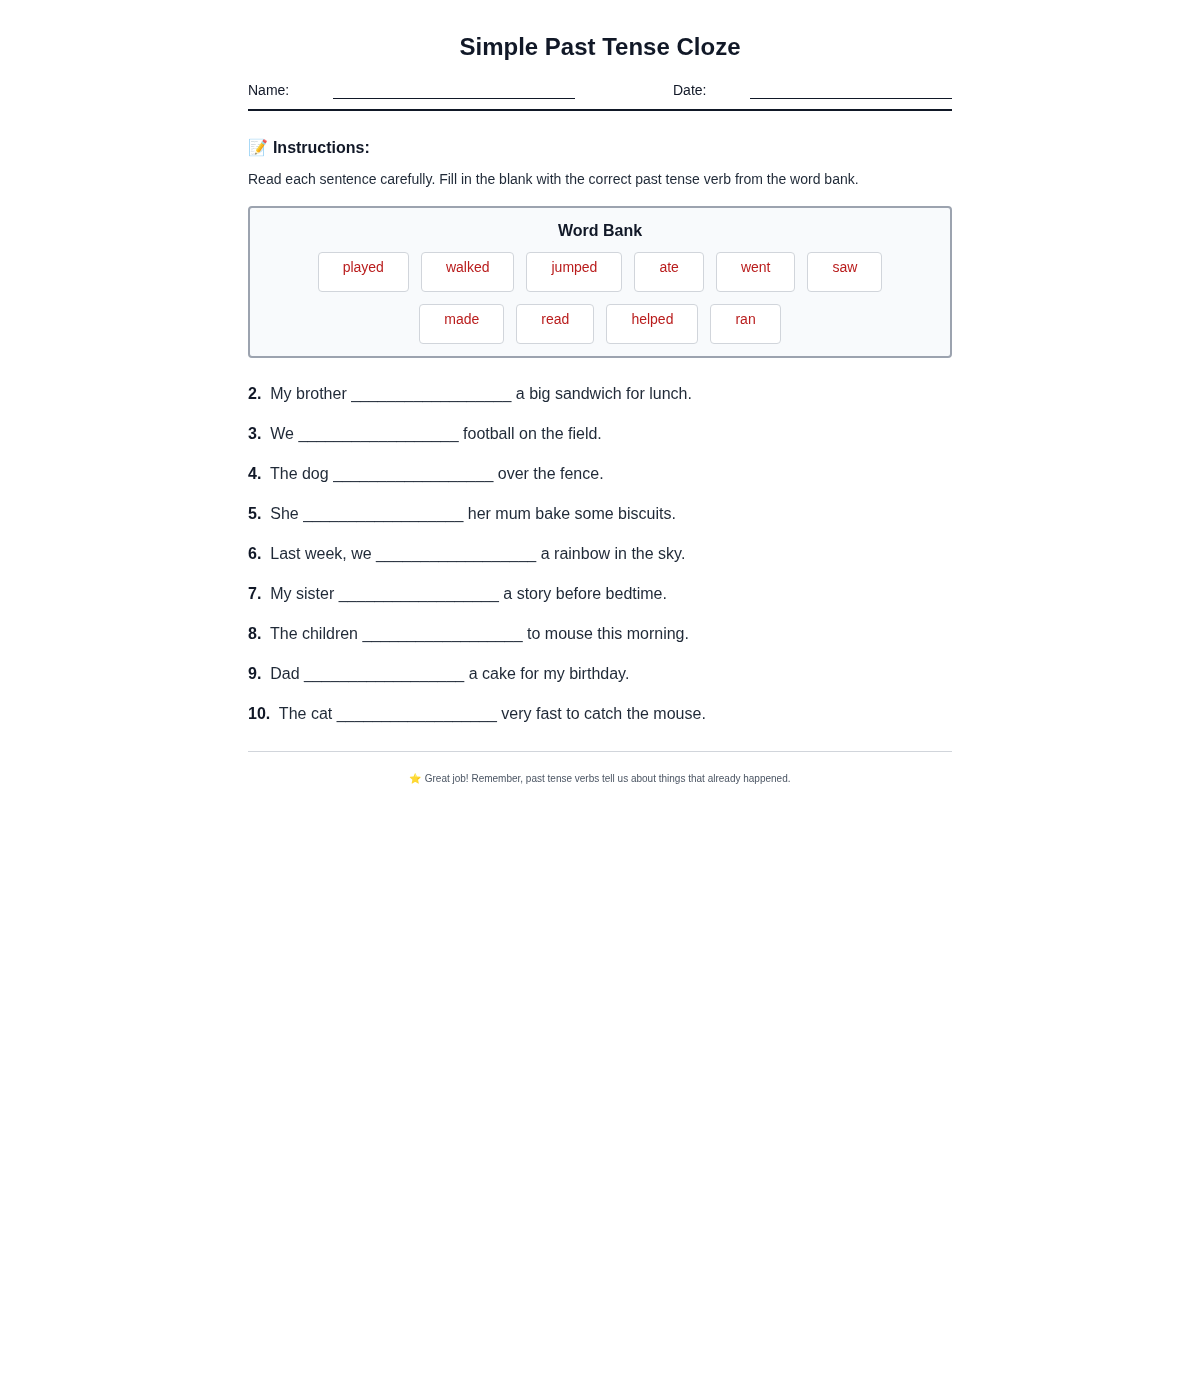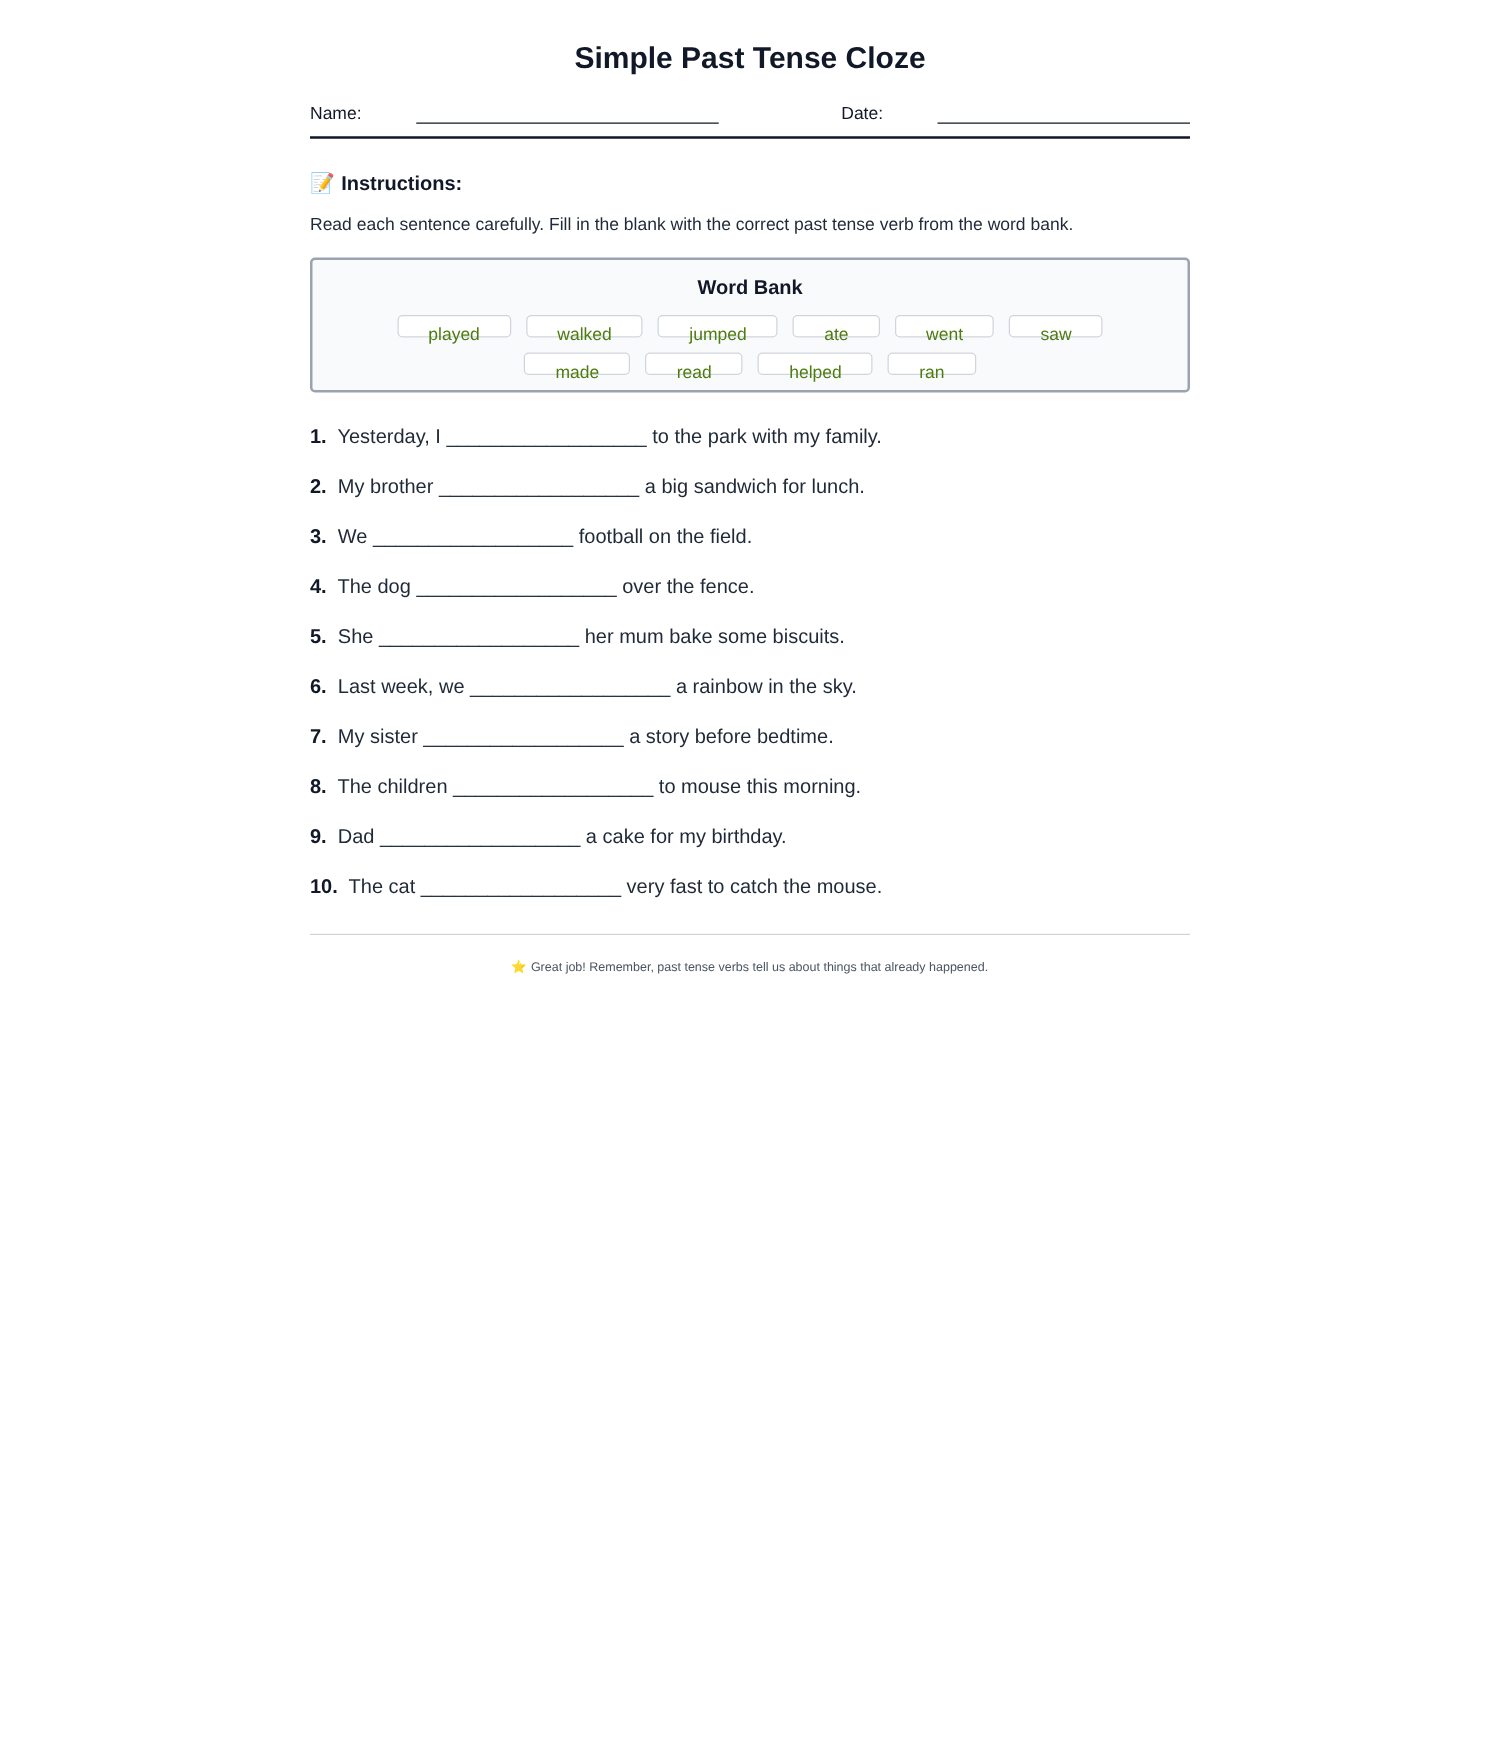--- a/index.html
+++ b/index.html
@@ -12,21 +12,21 @@
   .meta-line { display: inline-block; border-bottom: 1px solid #111827; height: 15px; margin-left: 4px; }
   .meta-name .meta-line { width: 242px; }
   .meta-date .meta-line { width: 242px; }
   .meta-date { width: 279px; }
   .instr-head { margin-top: 27px; font-size: 16px; font-weight: bold; color: #111827; line-height: 20px; display: flex; align-items: center; }
   .instr-icon { font-size: 16px; margin-right: 5px; }
   .instr-text { margin-top: 12px; font-size: 14px; line-height: 18px; color: #1f2937; }
   .word-bank { margin-top: 18px; border: 2px solid #9ca3af; border-radius: 4px; background: #f8fafc; padding: 13px 20px 12px; }
   .wb-title { text-align: center; font-size: 16px; font-weight: bold; color: #111827; line-height: 20px; }
   .chips { display: flex; flex-wrap: wrap; justify-content: center; gap: 12px 12px; margin-top: 11px; }
-  .chip { background: #ffffff; border: 1px solid #d1d5db; border-radius: 4px; height: 18px; padding: 0 24px; font-size: 14px; line-height: 28px; color: #4d7c0f; }
+  .chip { background: #ffffff; border: 1px solid #d1d5db; border-radius: 4px; height: 40px; padding: 0 24px; font-size: 14px; line-height: 28px; color: #b91c1c; }
   .questions { margin-top: 26px; list-style: none; }
   .q { font-size: 16px; line-height: 20px; height: 40px; color: #1f2937; white-space: pre; }
   .q-num { font-weight: bold; color: #111827; }
   .divider { border: none; border-top: 1px solid #d1d5db; margin-top: 7px; }
   .footer { text-align: center; margin-top: 18px; font-size: 10px; line-height: 18px; color: #4b5563; }
 </style>
 </head>
 <body>
 
 <div class="page">
@@ -59,21 +59,20 @@
       <span class="chip">went</span>
       <span class="chip">saw</span>
       <span class="chip">made</span>
       <span class="chip">read</span>
       <span class="chip">helped</span>
       <span class="chip">ran</span>
     </div>
   </div>
 
   <ol class="questions">
-    <li class="q"><span class="q-num">1.</span>  <span>Yesterday, I</span> <span>__________________</span> <span>to the park with my family.</span></li>
     <li class="q"><span class="q-num">2.</span>  <span>My brother</span> <span>__________________</span> <span>a big sandwich for lunch.</span></li>
     <li class="q"><span class="q-num">3.</span>  <span>We</span> <span>__________________</span> <span>football on the field.</span></li>
     <li class="q"><span class="q-num">4.</span>  <span>The dog</span> <span>__________________</span> <span>over the fence.</span></li>
     <li class="q"><span class="q-num">5.</span>  <span>She</span> <span>__________________</span> <span>her mum bake some biscuits.</span></li>
     <li class="q"><span class="q-num">6.</span>  <span>Last week, we</span> <span>__________________</span> <span>a rainbow in the sky.</span></li>
     <li class="q"><span class="q-num">7.</span>  <span>My sister</span> <span>__________________</span> <span>a story before bedtime.</span></li>
     <li class="q"><span class="q-num">8.</span>  <span>The children</span> <span>__________________</span> <span>to mouse this morning.</span></li>
     <li class="q"><span class="q-num">9.</span>  <span>Dad</span> <span>__________________</span> <span>a cake for my birthday.</span></li>
     <li class="q"><span class="q-num">10.</span>  <span>The cat</span> <span>__________________</span> <span>very fast to catch the mouse.</span></li>
   </ol>

